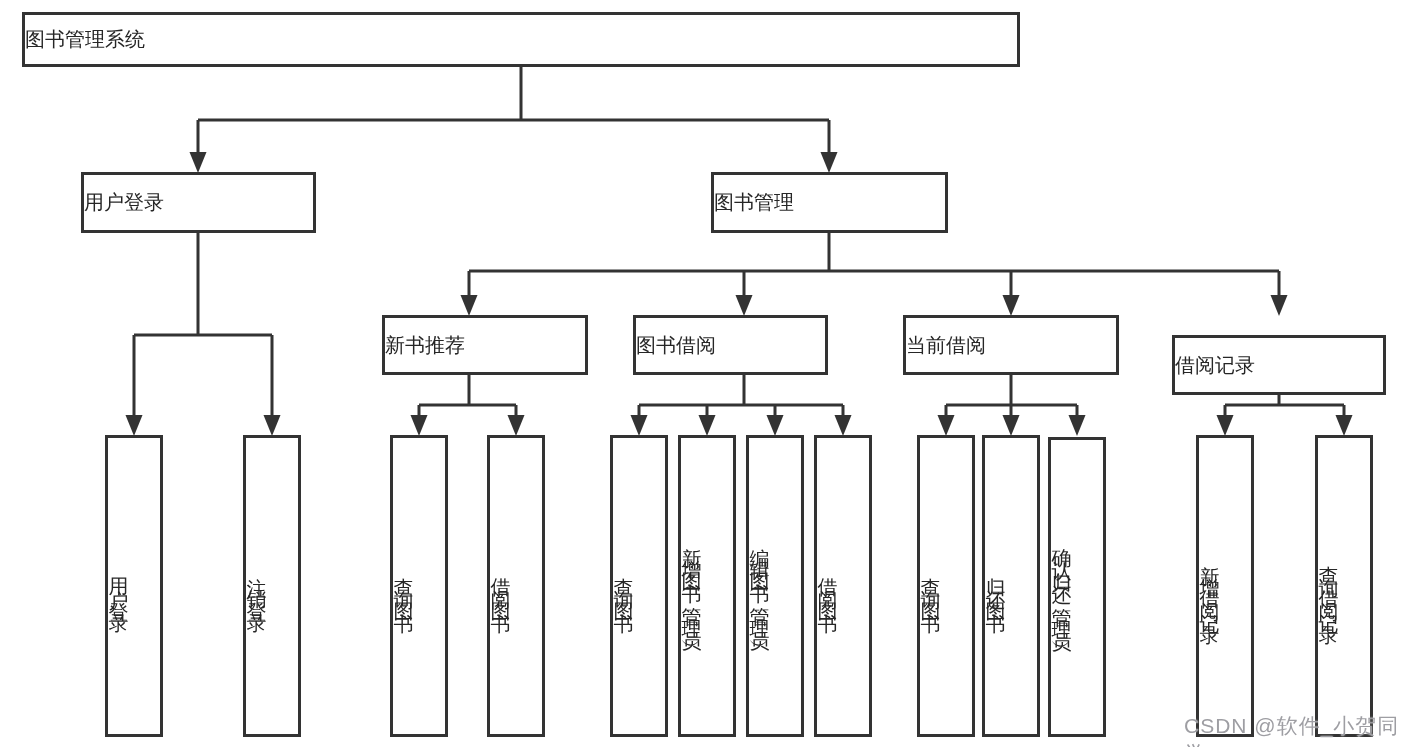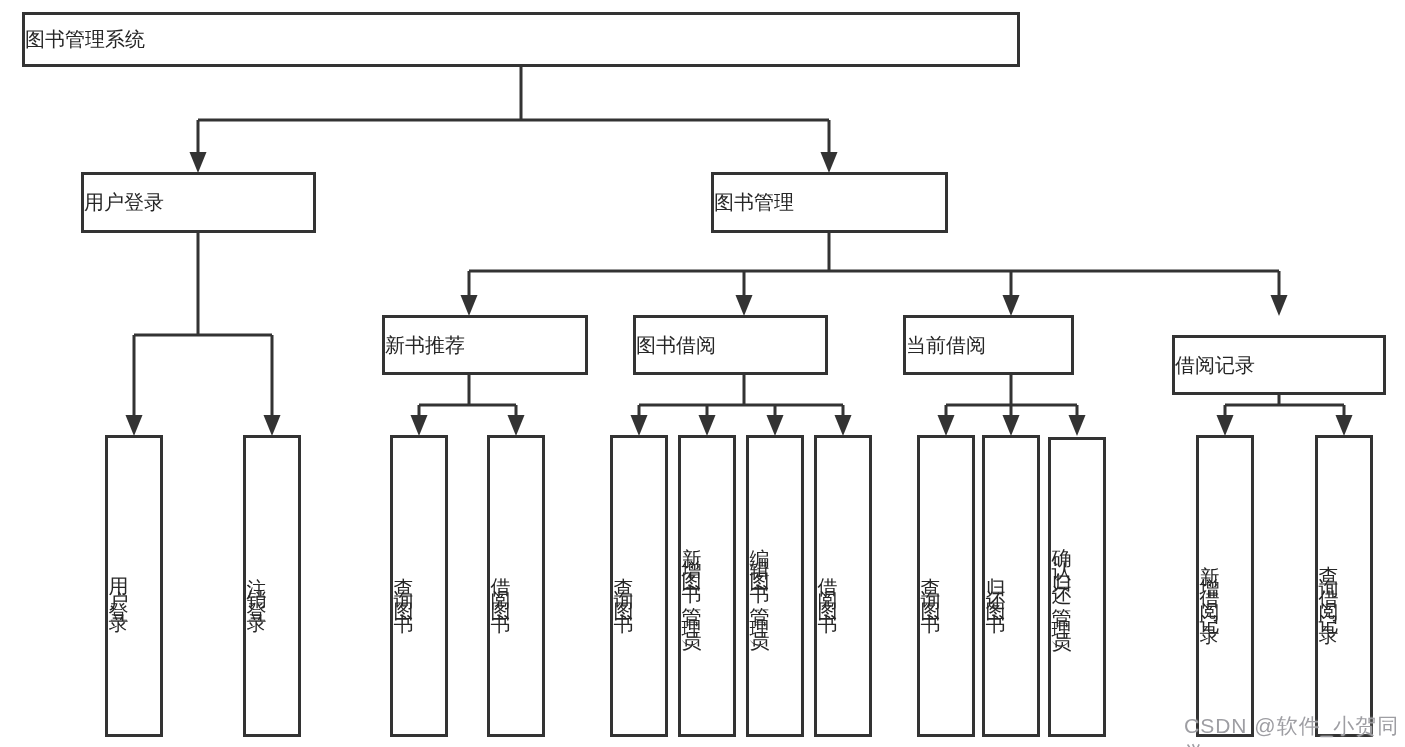--- a/index.html
+++ b/index.html
@@ -72,21 +72,21 @@
   <div class="node" style="left:711px;top:172px;width:237px;height:61px;">
     <span class="label">图书管理</span>
   </div>
 
   <div class="node" style="left:360px;top:315px;width:206px;height:60px;margin-left:22px;">
     <span class="label">新书推荐</span>
   </div>
   <div class="node" style="left:633px;top:315px;width:195px;height:60px;">
     <span class="label">图书借阅</span>
   </div>
-  <div class="node" style="left:903px;top:315px;width:171px;height:60px;">
+  <div class="node" style="left:903px;top:315px;width:216px;height:60px;">
     <span class="label">当前借阅</span>
   </div>
   <div class="node" style="left:1172px;top:315px;width:214px;height:60px;margin-top:20px;">
     <span class="label">借阅记录</span>
   </div>
 
   <div class="node leaf" style="left:105px;top:435px;width:58px;height:302px;">
     <span class="label">用户登录</span>
   </div>
   <div class="node leaf" style="left:243px;top:435px;width:58px;height:302px;">

